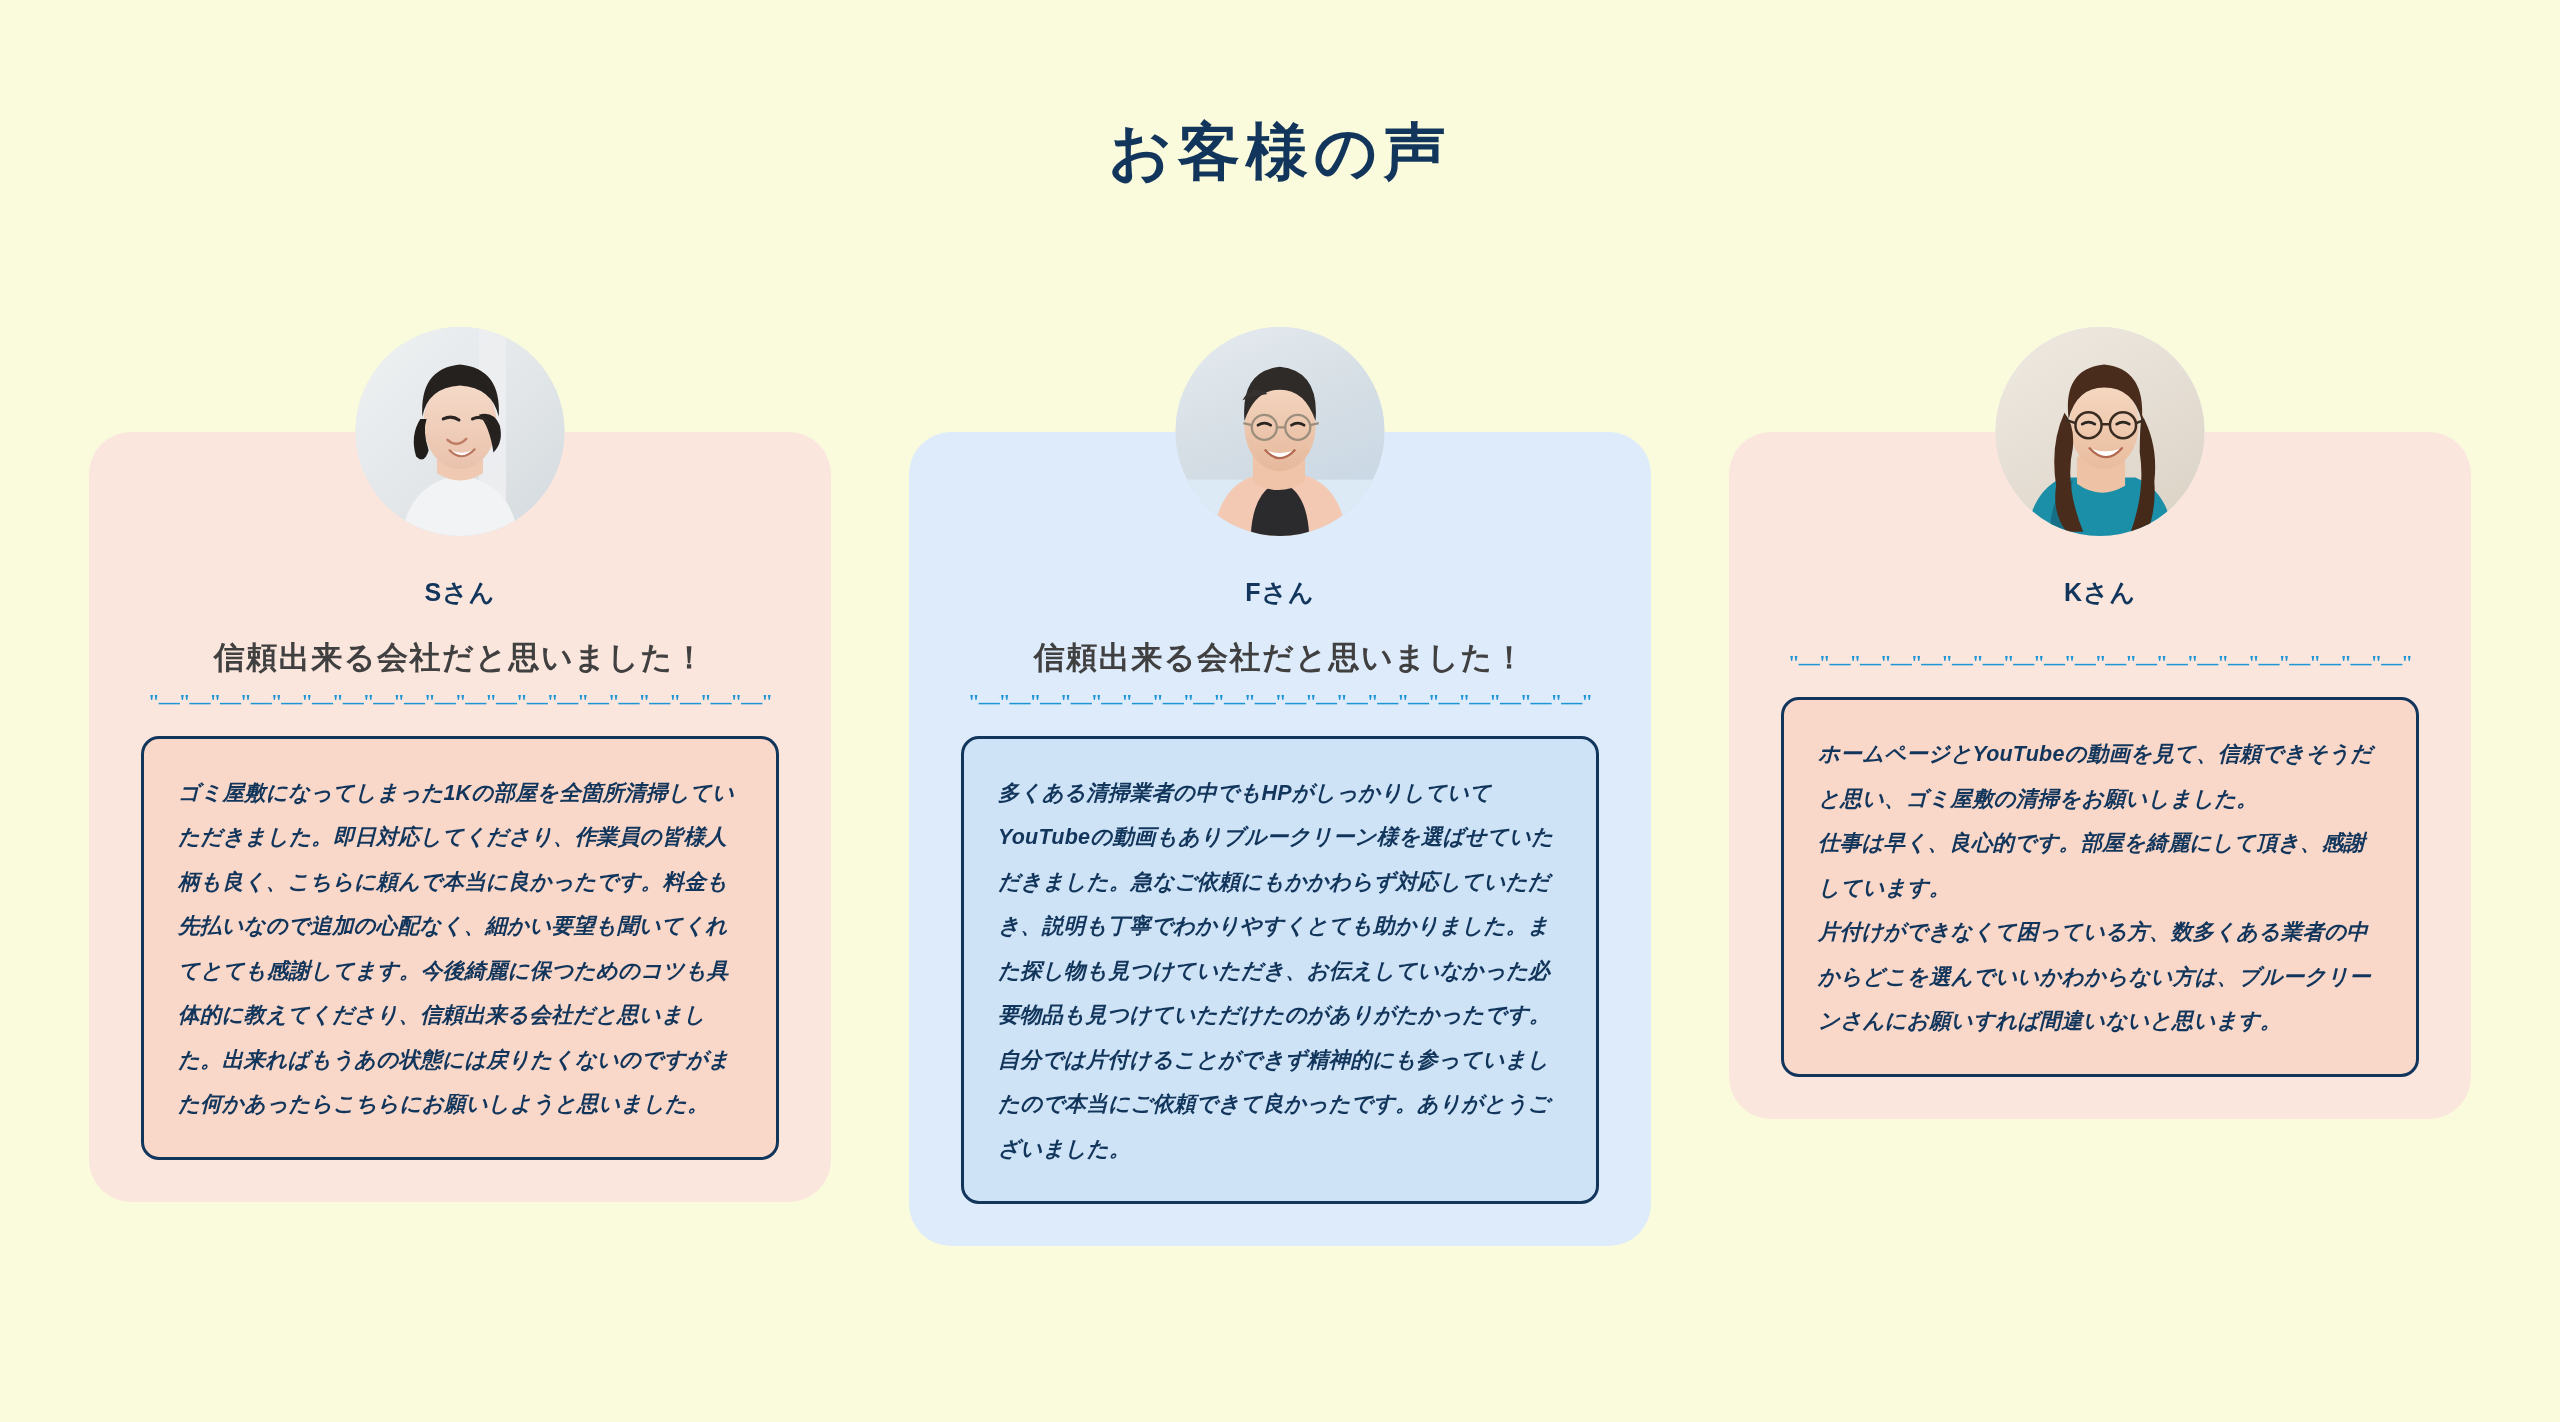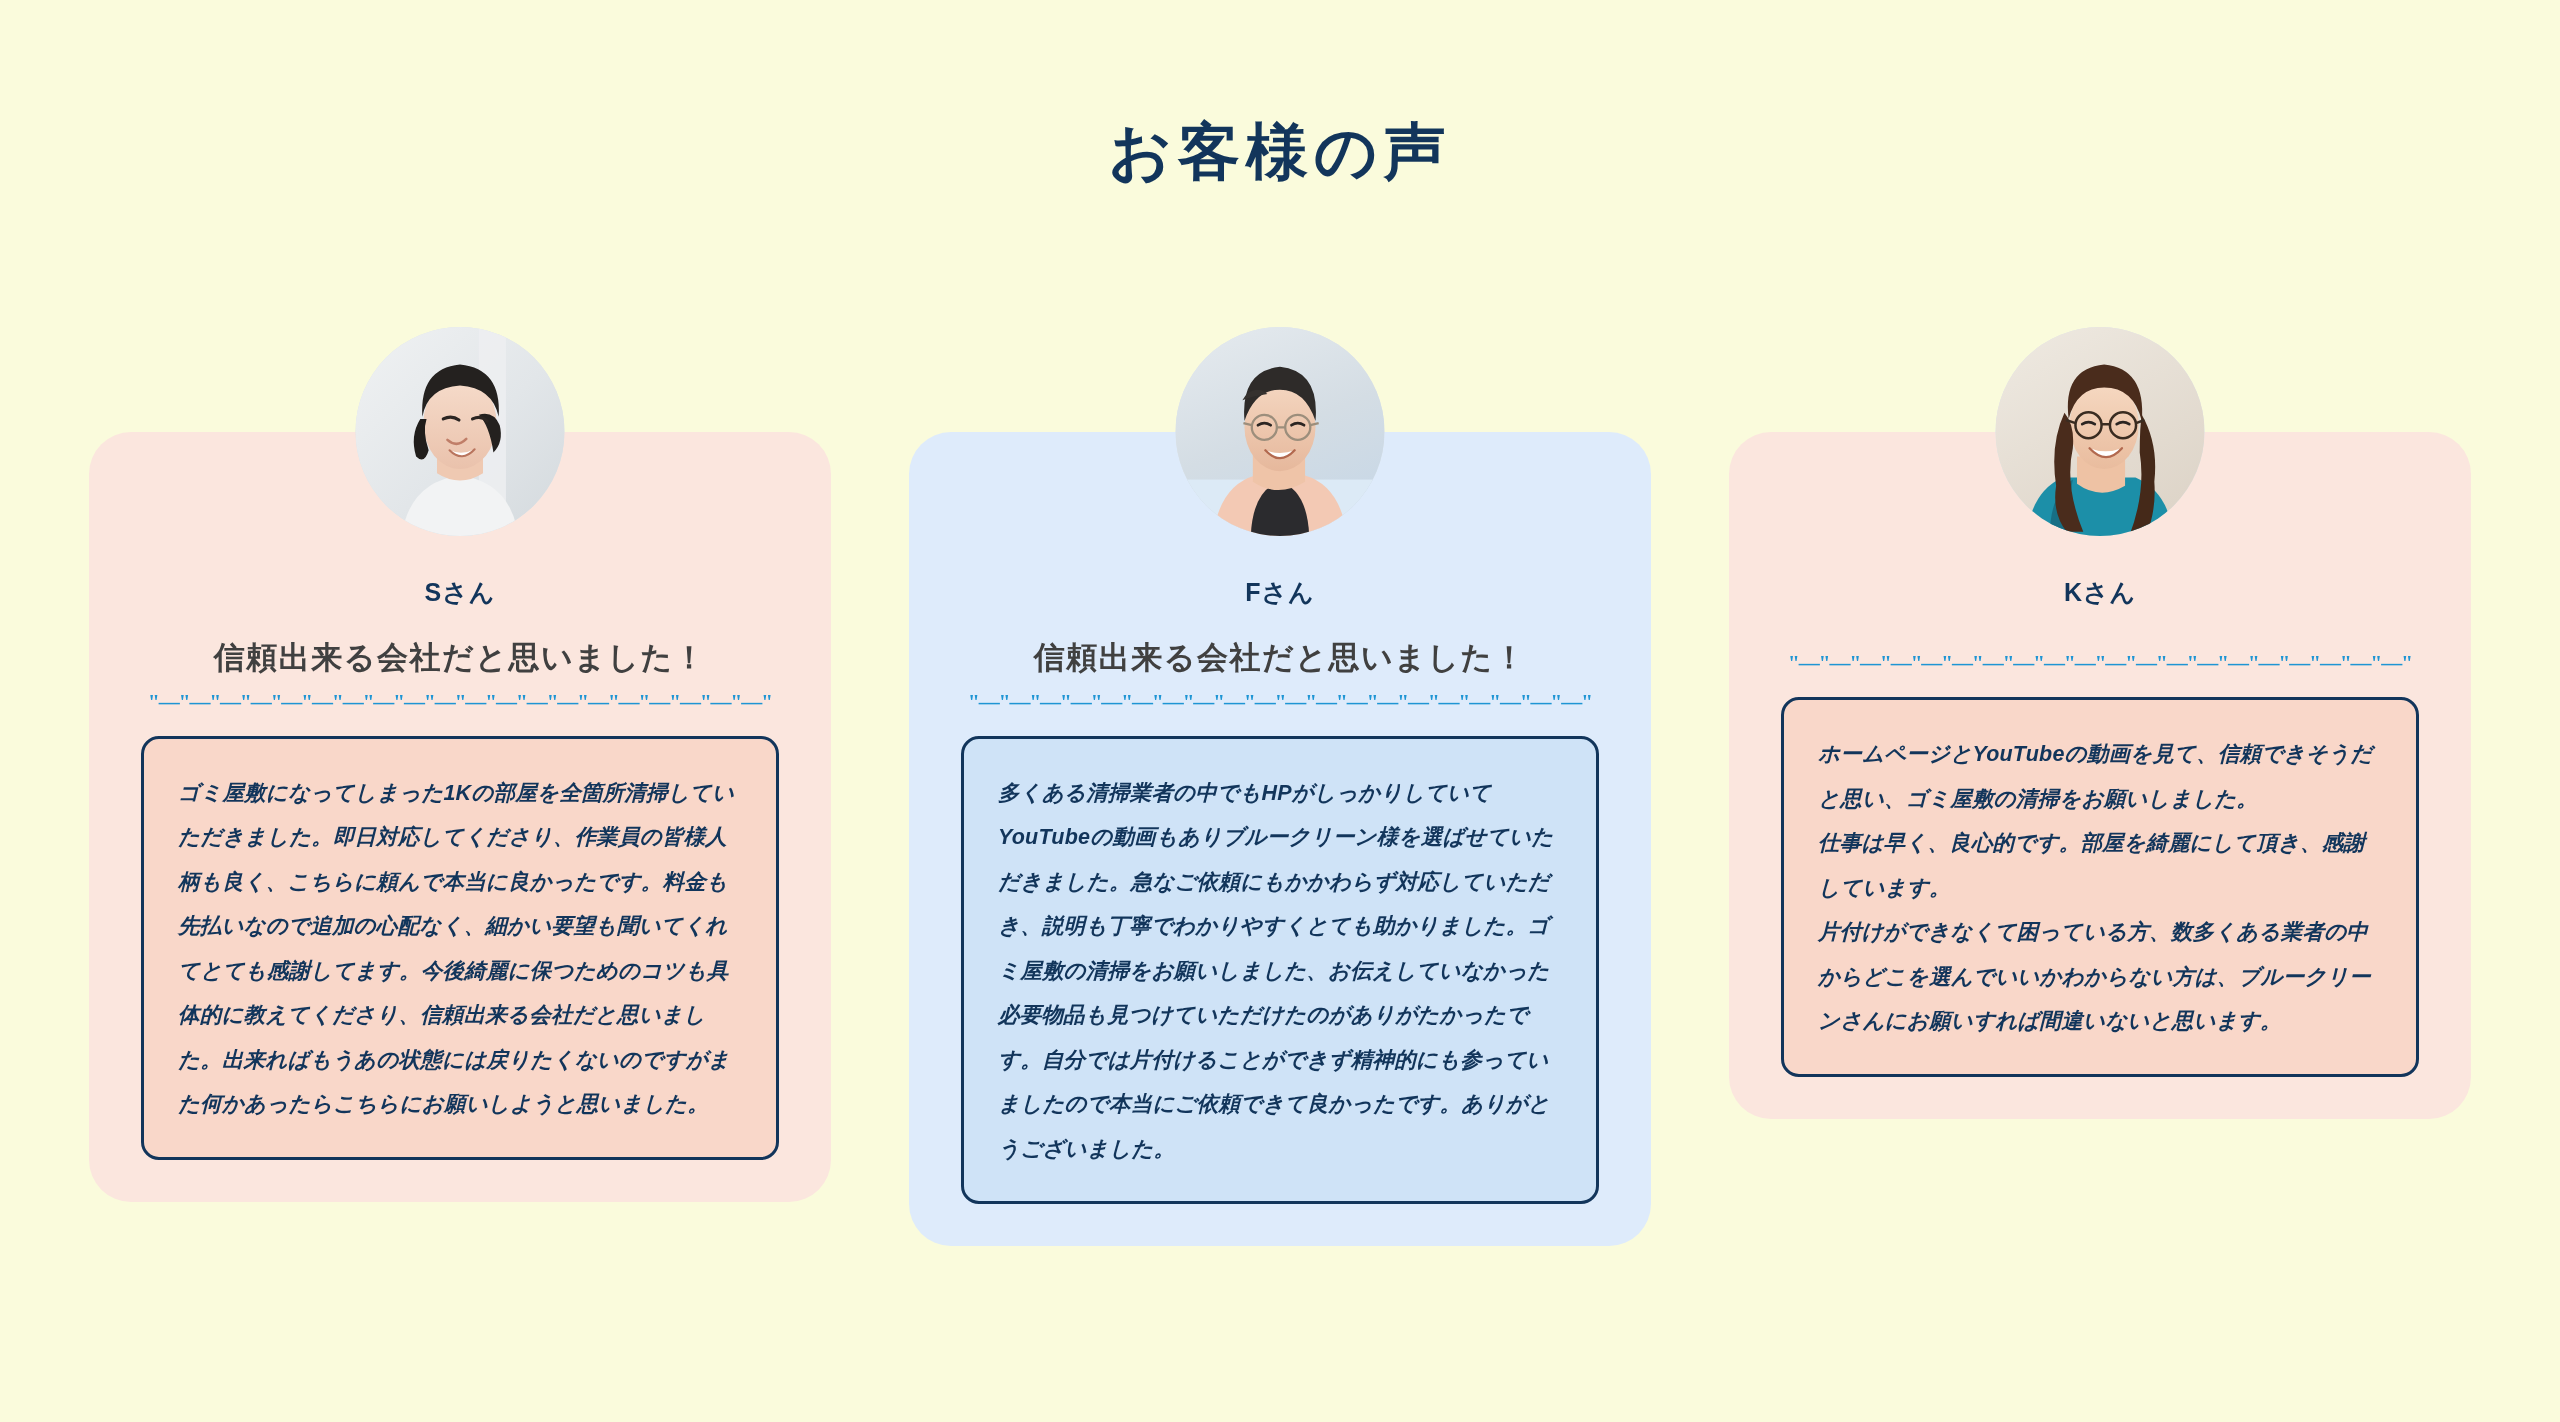--- a/index.html
+++ b/index.html
@@ -218,21 +218,21 @@
         </svg>
       </div>
 
       <div class="person-name">Fさん</div>
 
       <div class="card-heading">信頼出来る会社だと思いました！</div>
 
       <div class="divider">"—"—"—"—"—"—"—"—"—"—"—"—"—"—"—"—"—"—"—"—"</div>
 
       <div class="quote-box">
-        <p style="white-space: pre-line;">多くある清掃業者の中でもHPがしっかりしていてYouTubeの動画もありブルークリーン様を選ばせていただきました。急なご依頼にもかかわらず対応していただき、説明も丁寧でわかりやすくとても助かりました。ゴミ屋敷の清掃をお願いしました、お伝えしていなかった必要物品も見つけていただけたのがありがたかったです。自分では片付けることができず精神的にも参っていましたので本当にご依頼できて良かったです。ありがとうございました。</p>
+        <p style="white-space: pre-line;">多くある清掃業者の中でもHPがしっかりしていてYouTubeの動画もありブルークリーン様を選ばせていただきました。急なご依頼にもかかわらず対応していただき、説明も丁寧でわかりやすくとても助かりました。また探し物も見つけていただき、お伝えしていなかった必要物品も見つけていただけたのがありがたかったです。自分では片付けることができず精神的にも参っていましたので本当にご依頼できて良かったです。ありがとうございました。</p>
       </div>
     </div>
 
     <div class="card pink">
 
       <div class="avatar">
         <svg viewBox="0 0 200 200" preserveAspectRatio="xMidYMid slice" aria-hidden="true">
           <defs>
             <linearGradient id="bg3" x1="0" y1="0" x2="0.6" y2="1">
               <stop offset="0%" stop-color="#EFEAE2"></stop>

